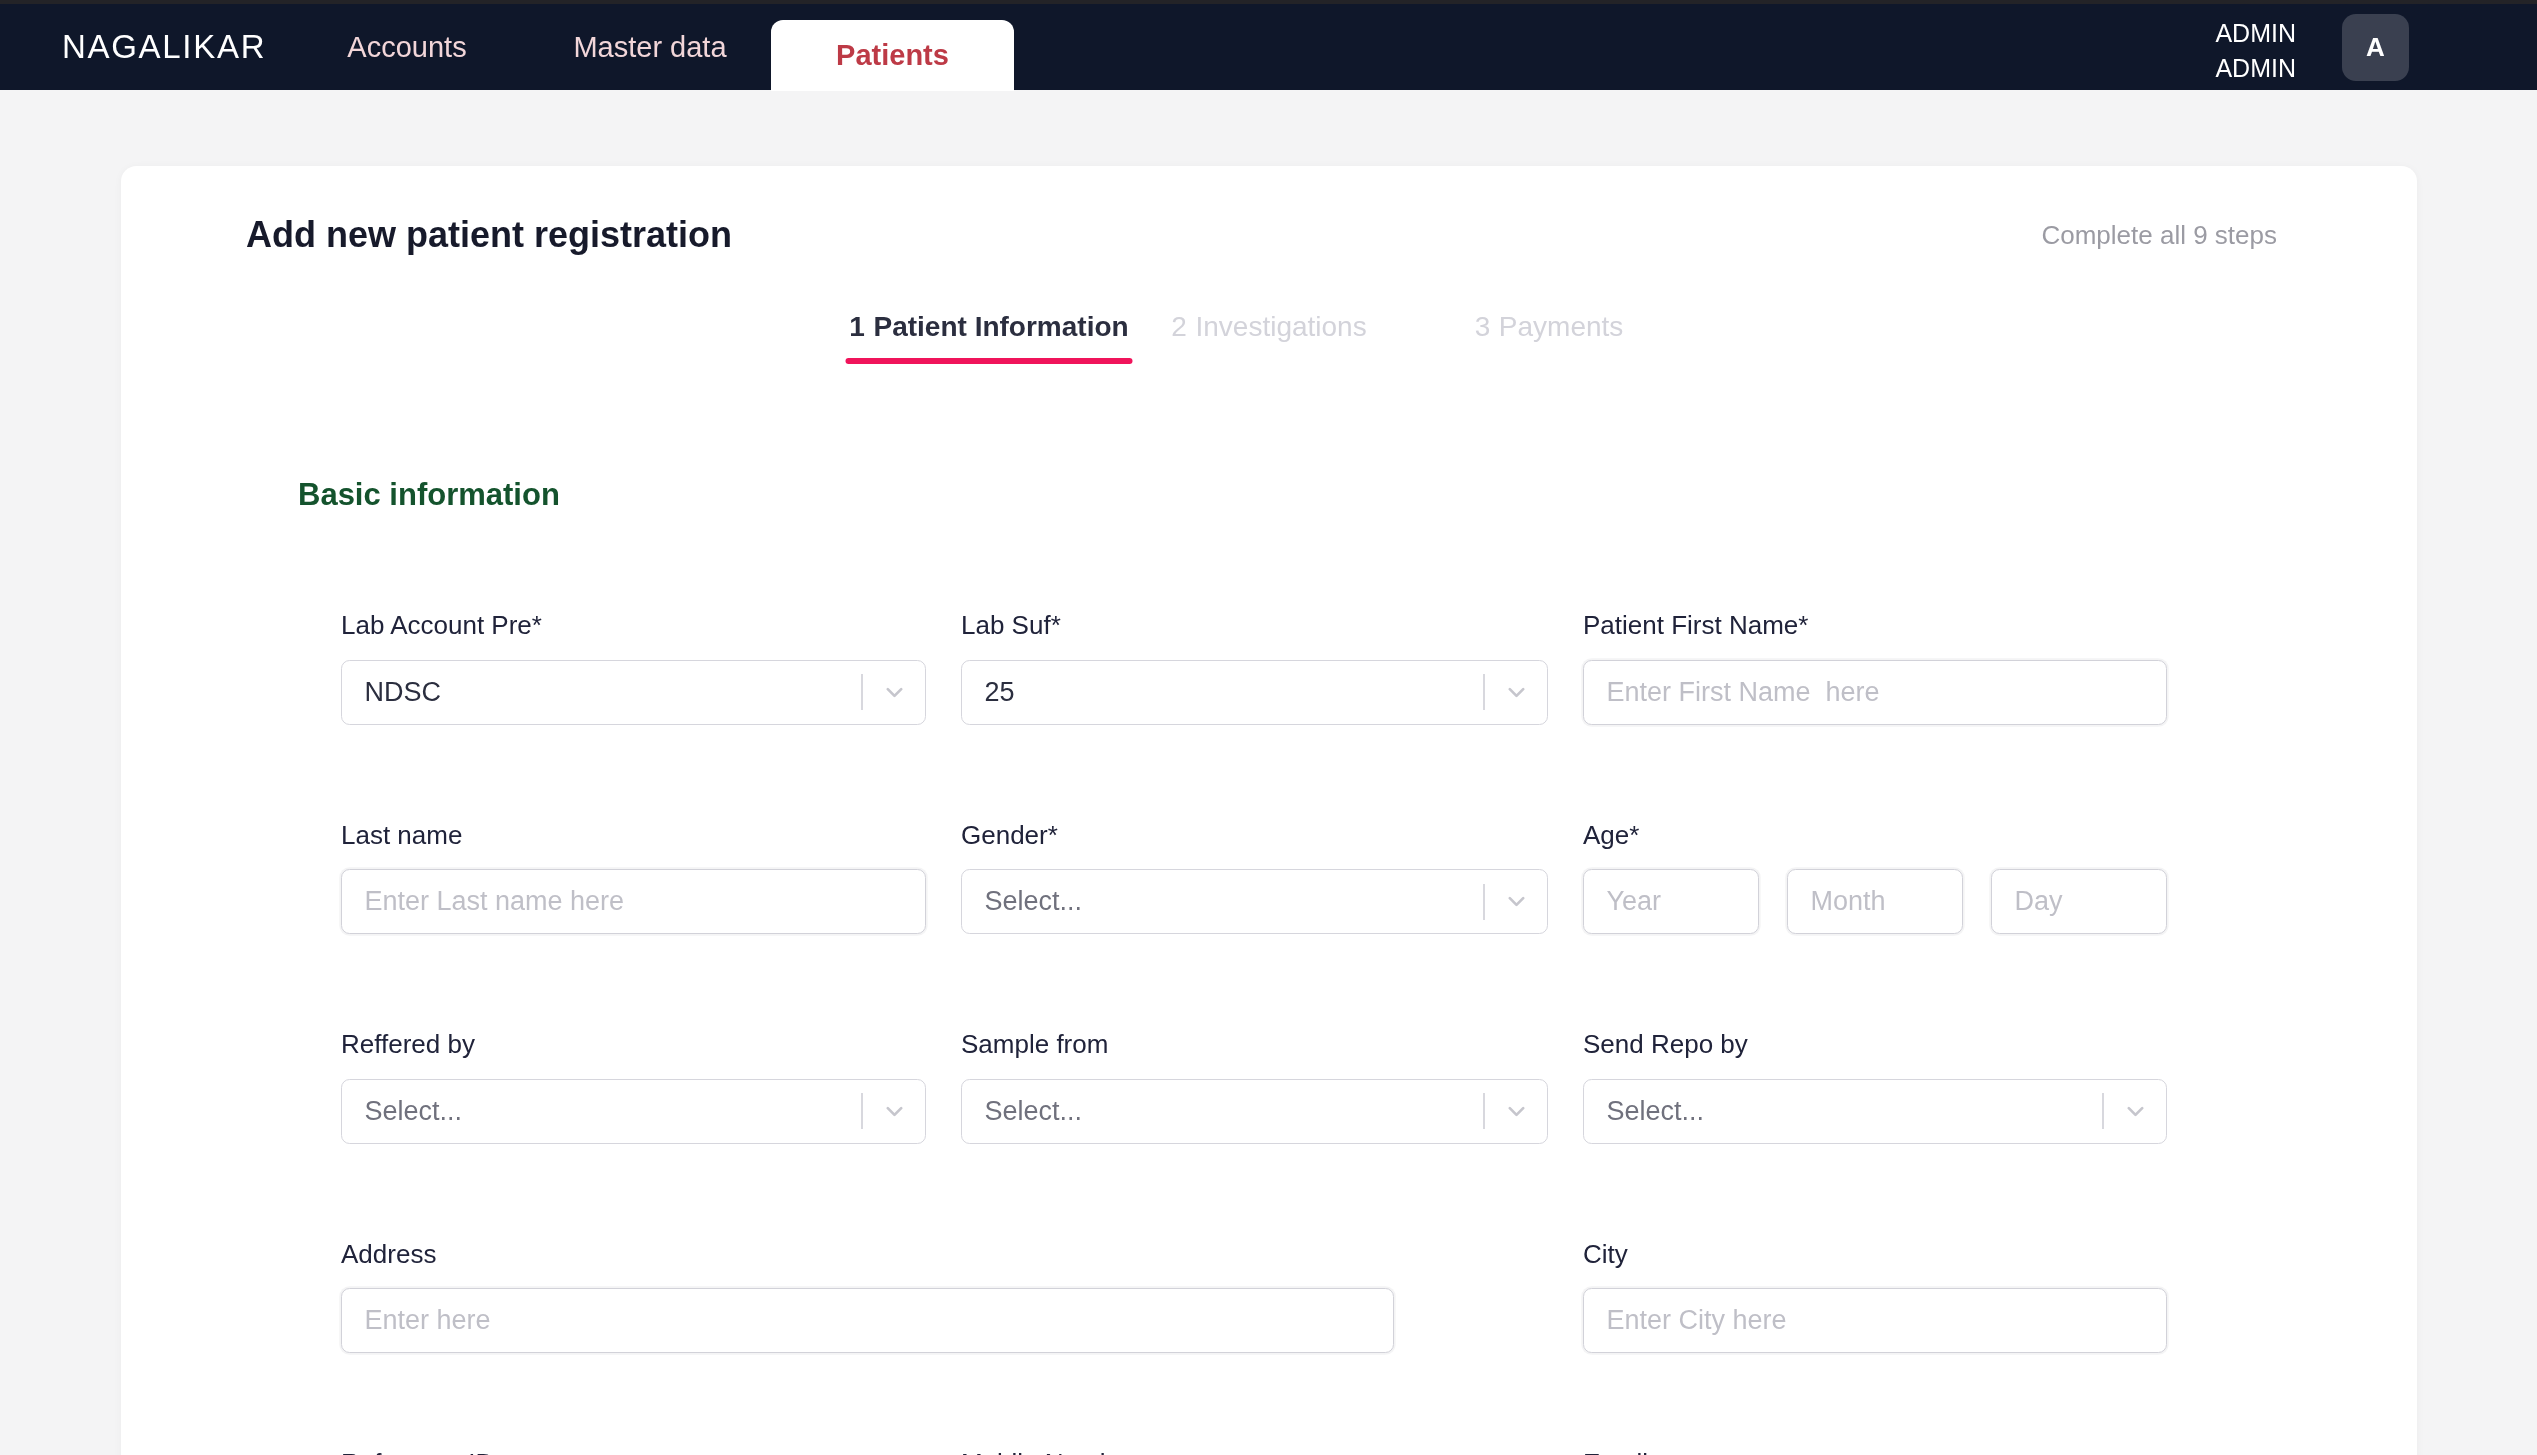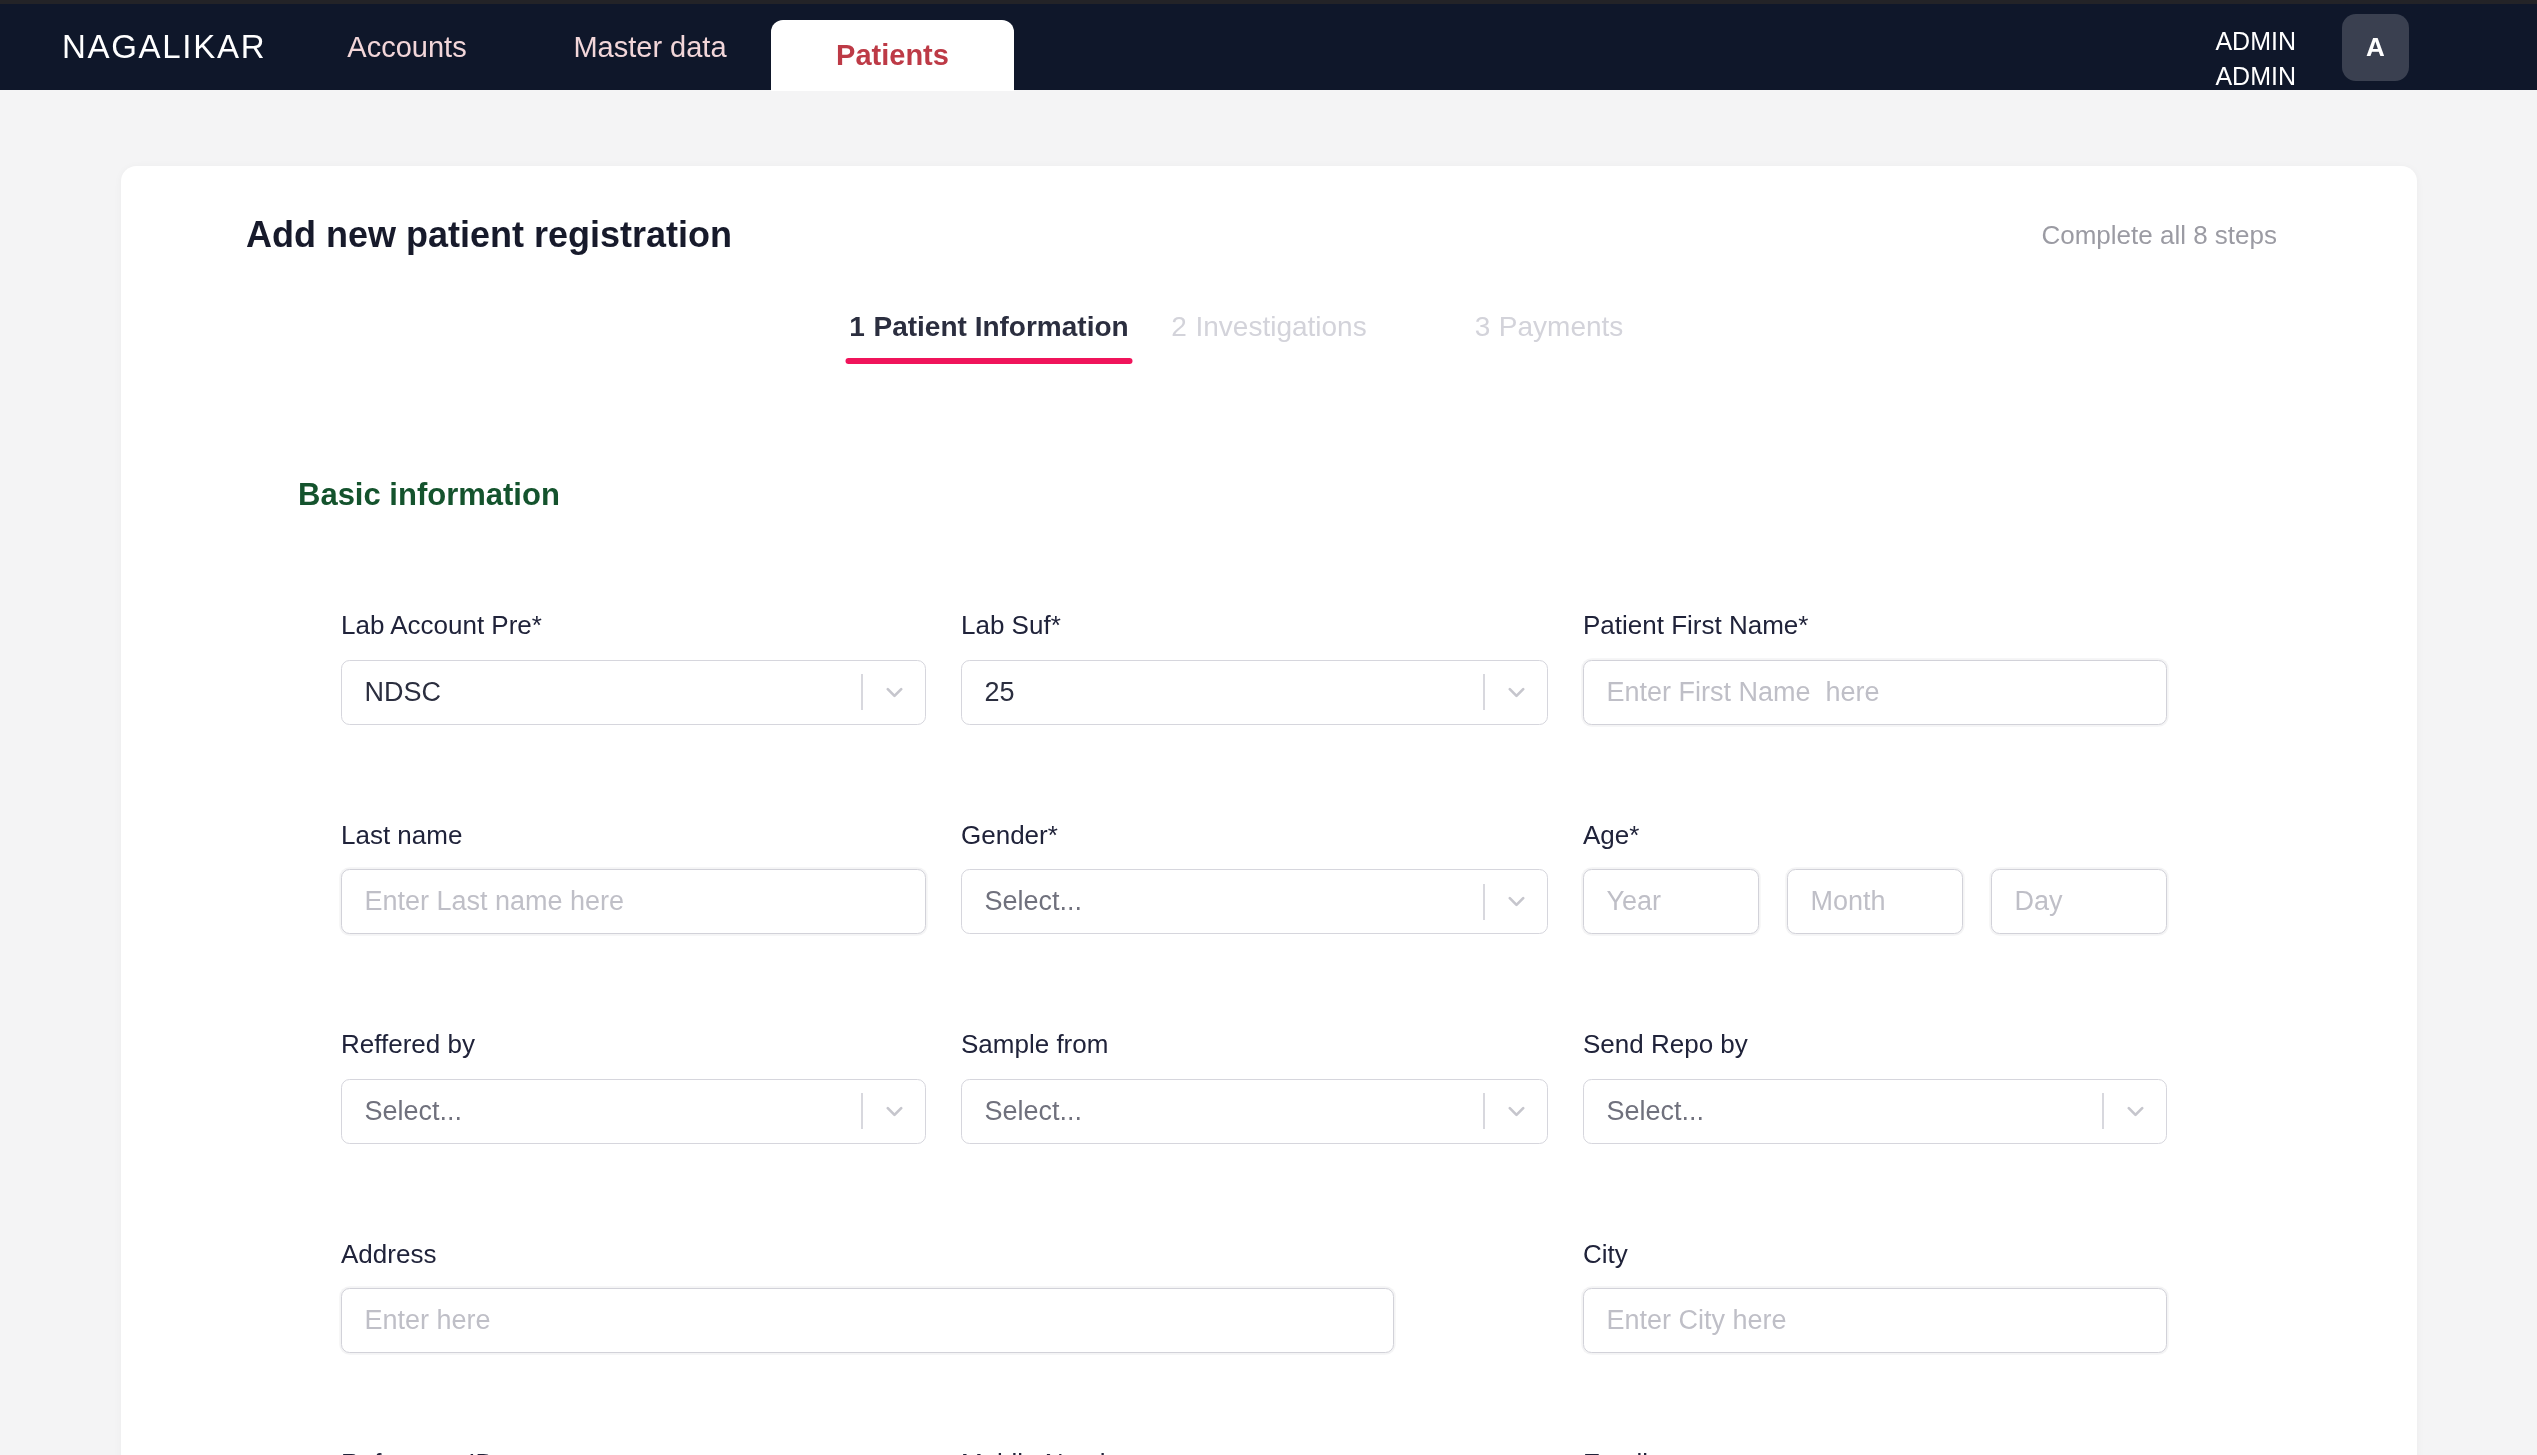--- a/index.html
+++ b/index.html
@@ -11,21 +11,21 @@
   .brand{position:absolute;left:62px;top:0;height:86px;line-height:86px;
          color:#ffffff;font-size:33px;font-weight:500;letter-spacing:1.7px;}
   .nav-item{position:absolute;top:0;height:86px;line-height:86px;transform:translateX(-50%);
             color:#f2d6d9;font-size:29px;font-weight:500;cursor:pointer;}
   .nav-accounts{left:407px;}
   .nav-masterdata{left:650px;}
   .nav-tab-active{position:absolute;left:771px;top:15.5px;width:243px;height:71px;
                   background:#ffffff;border-radius:12px 12px 0 0;display:flex;
                   align-items:center;justify-content:center;color:#bd3a46;
                   font-size:29px;font-weight:700;cursor:pointer;}
-  .user-box{position:absolute;right:242px;top:12px;height:86px;display:flex;
+  .user-box{position:absolute;right:242px;top:4px;height:86px;display:flex;
             flex-direction:column;justify-content:center;text-align:left;
             color:#ffffff;font-size:25px;line-height:35px;font-weight:500;}
   .avatar{position:absolute;right:129px;top:9.5px;width:67px;height:67px;
           background:rgba(255,255,255,0.18);border-radius:14px;display:flex;
           align-items:center;justify-content:center;color:#ffffff;font-size:26px;
           font-weight:700;cursor:pointer;}
 
   
   .card{margin:76px 0 0 121px;width:2296px;height:1381px;background:#ffffff;
         border-radius:15.5px;box-shadow:0 1.7px 8.6px rgba(0,0,0,0.04);box-sizing:border-box;}
@@ -83,21 +83,21 @@
     <span>ADMIN</span>
     <span>ADMIN</span>
   </div>
   <div class="avatar">A</div>
 </div>
 
 <div class="card">
 
   <div class="card-header">
     <div class="page-title">Add new patient registration</div>
-    <div class="steps-hint">Complete all 8 steps</div>
+    <div class="steps-hint">Complete all 9 steps</div>
   </div>
 
   <div class="stepper">
     <div class="step active">
       <span class="num">1</span><span>Patient Information</span>
       <span class="step-underline"></span>
     </div>
     <div class="step">
       <span class="num">2</span><span>Investigations</span>
     </div>

